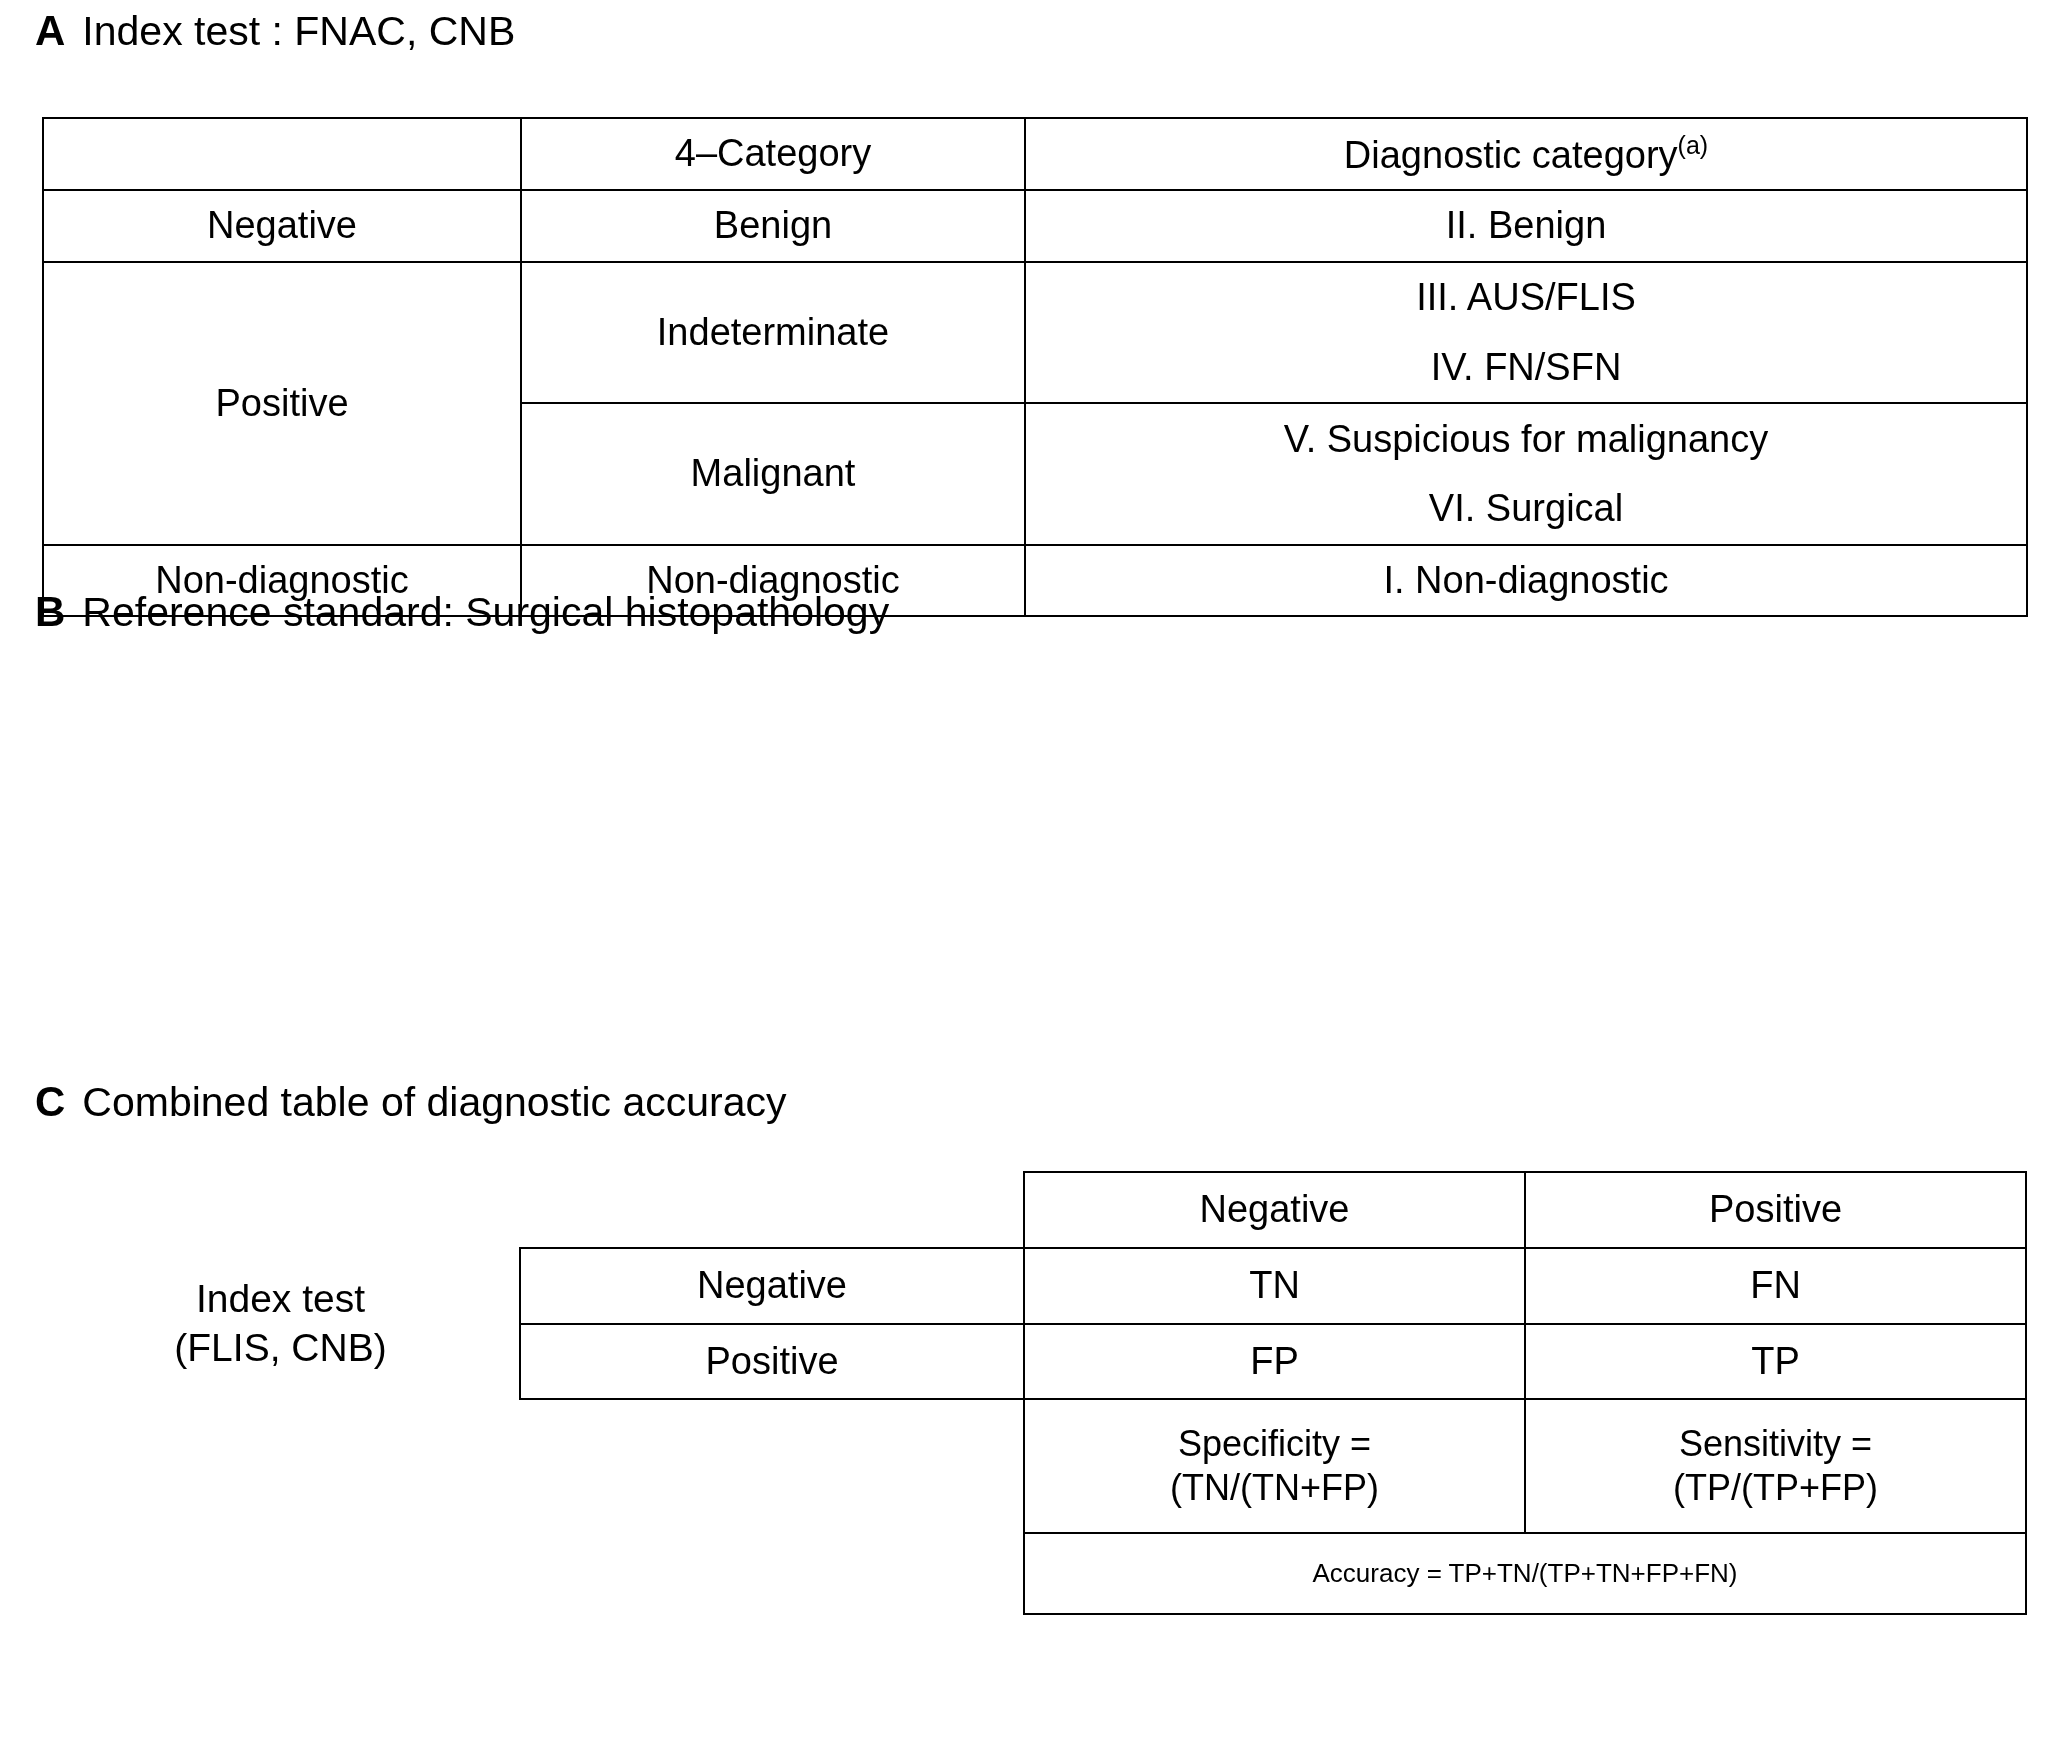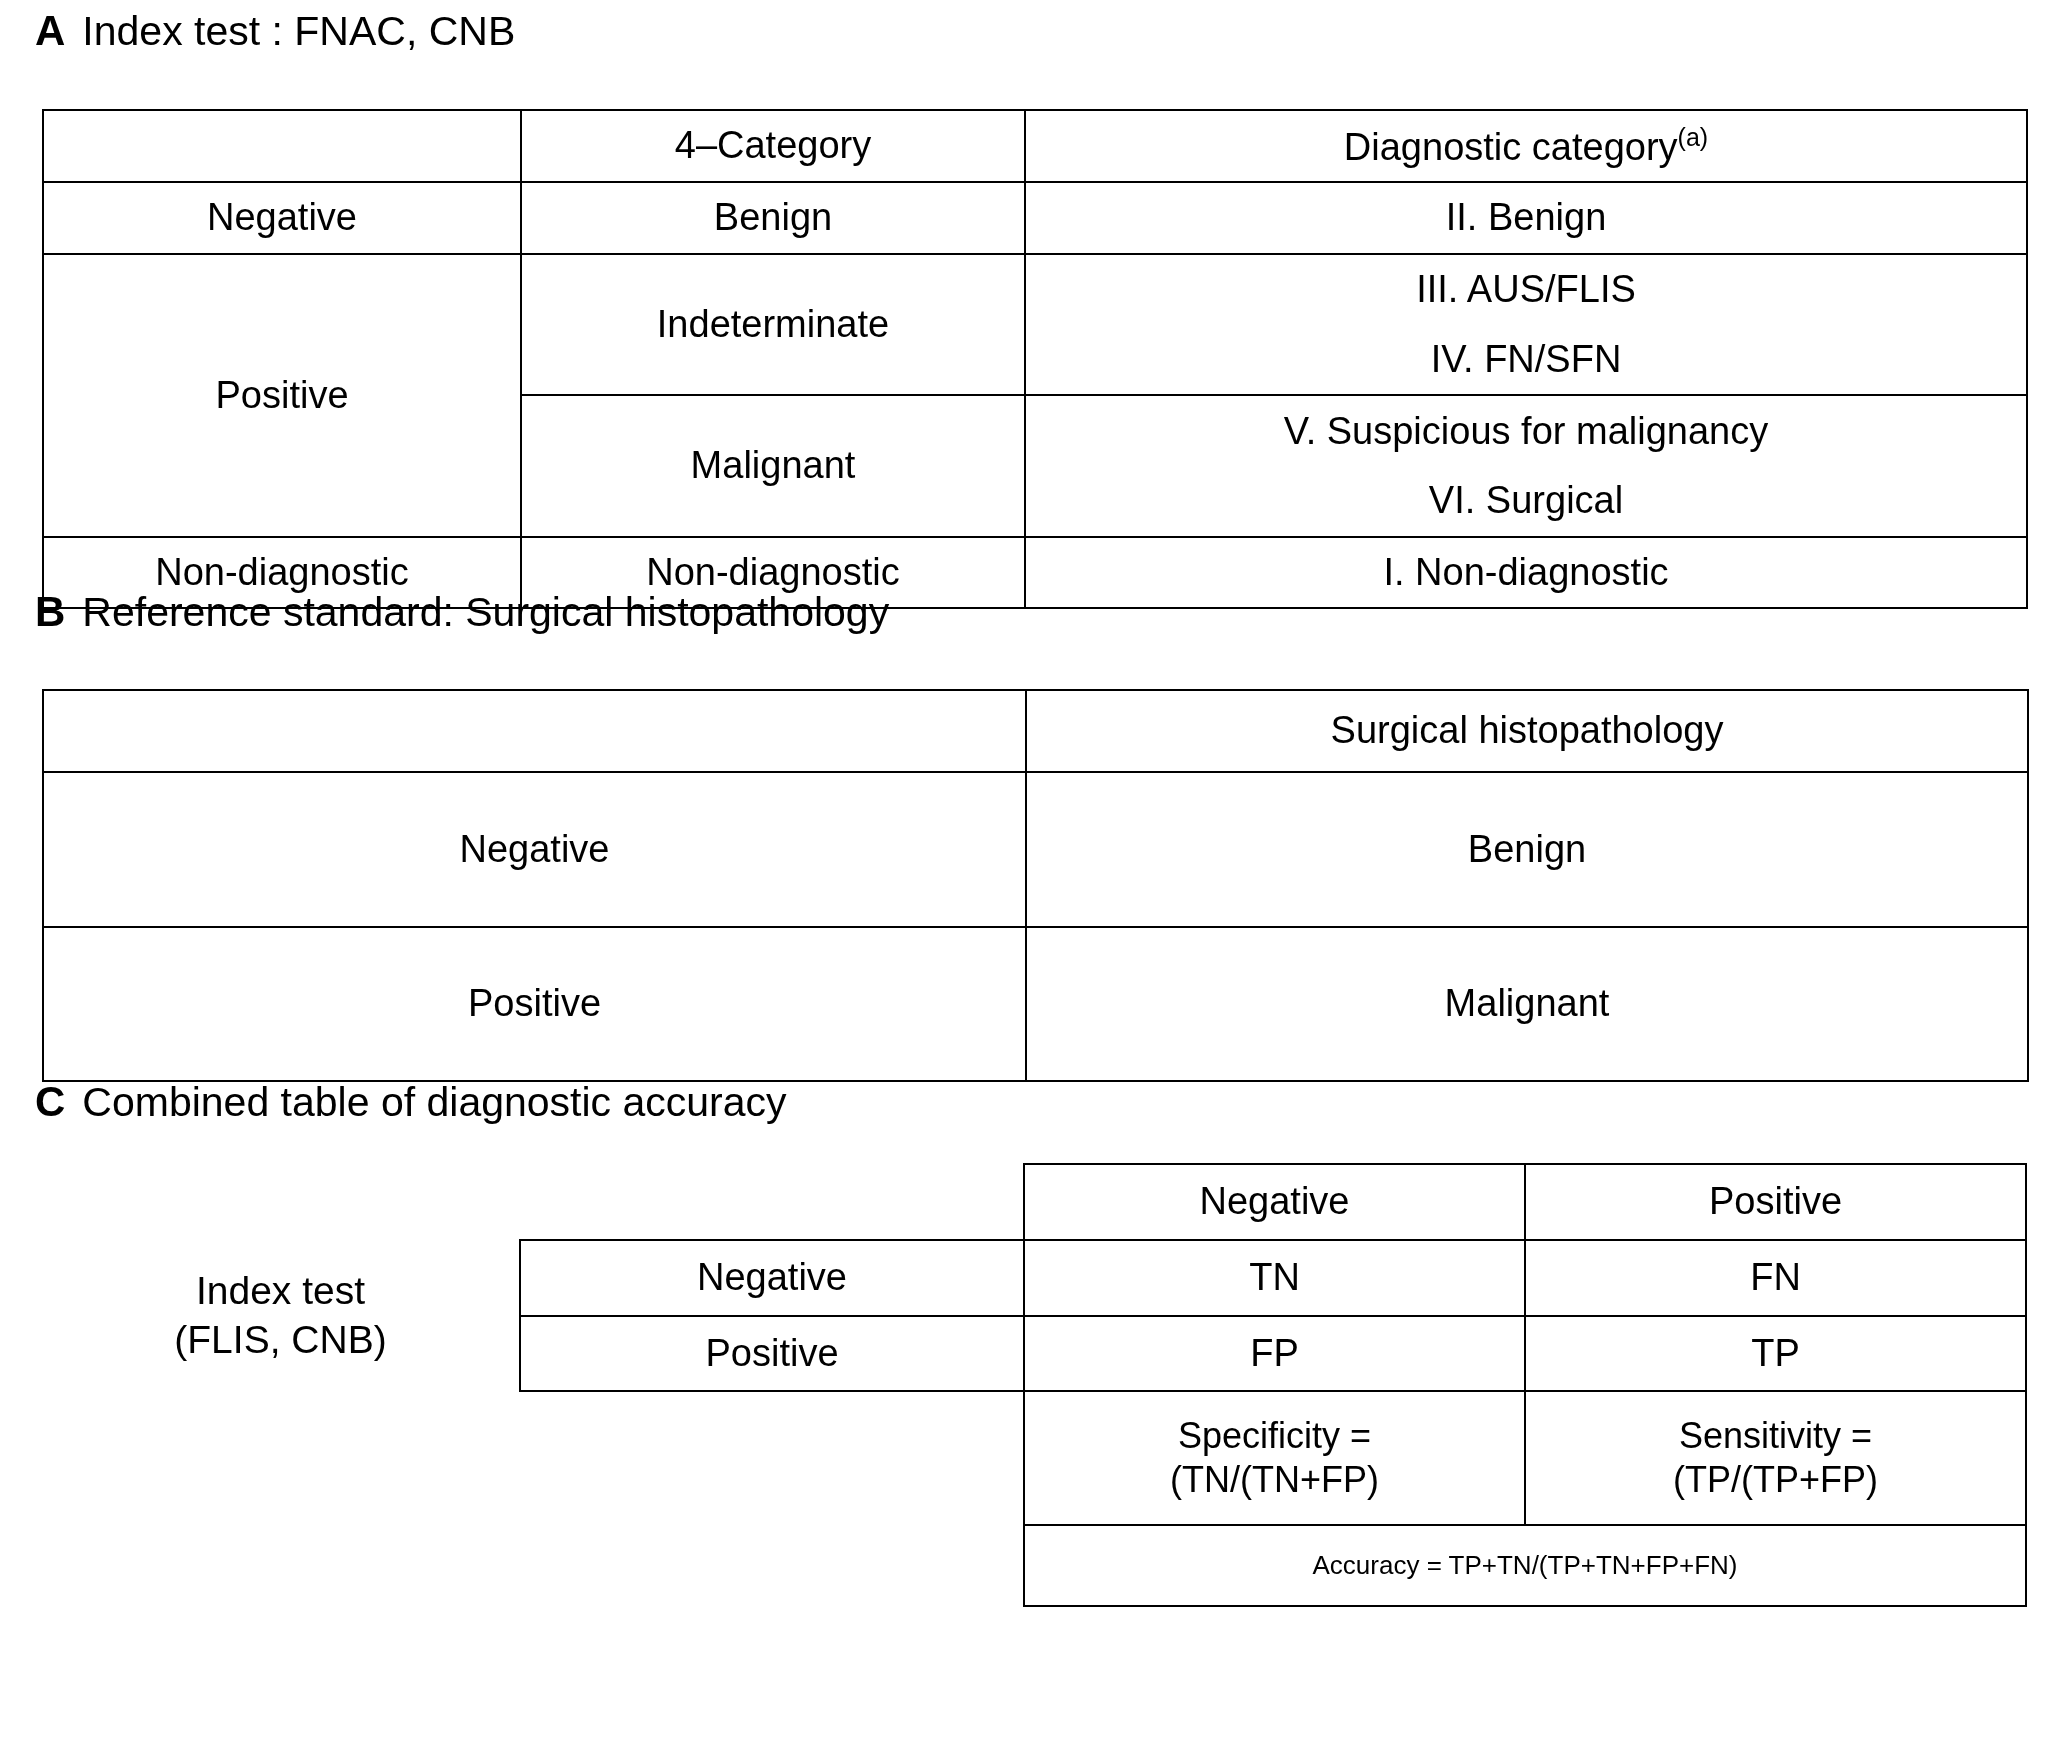--- a/index.html
+++ b/index.html
@@ -37,20 +37,21 @@
   }
   .panel-title {
     font-weight: normal;
   }
 
   
   table.fig {
     border-collapse: collapse;
     table-layout: fixed;
     font-size: 38px;
+    margin-top: 8px;
   }
   table.fig td, table.fig th {
     border: 2.6px solid #000000;
     text-align: center;
     vertical-align: middle;
     font-weight: normal;
     padding: 3.9px 6.6px;
     background: #ffffff;
   }
   td.grey, th.grey {
@@ -168,40 +169,20 @@
         <td>I. Non-diagnostic</td>
       </tr>
     </tbody>
   </table>
 
   <div class="panel-heading" id="panelB-heading">
     <span class="panel-letter">B</span>
     <span class="panel-title">Reference standard: Surgical histopathology</span>
   </div>
 
-  <table class="fig" id="tableB">
-    <colgroup>
-      <col style="width:983px">
-      <col style="width:1002px">
-    </colgroup>
-    <tbody>
-      <tr>
-        <td class="noborder"></td>
-        <td class="grey">Surgical histopathology</td>
-      </tr>
-      <tr>
-        <td class="grey tall">Negative</td>
-        <td class="tall">Benign</td>
-      </tr>
-      <tr>
-        <td class="grey tall">Positive</td>
-        <td class="tall">Malignant</td>
-      </tr>
-    </tbody>
-  </table>
 
   <div class="panel-heading" id="panelC-heading">
     <span class="panel-letter">C</span>
     <span class="panel-title">Combined table of diagnostic accuracy</span>
   </div>
 
   <table class="fig" id="tableC">
     <colgroup>
       <col style="width:478px">
       <col style="width:504px">

